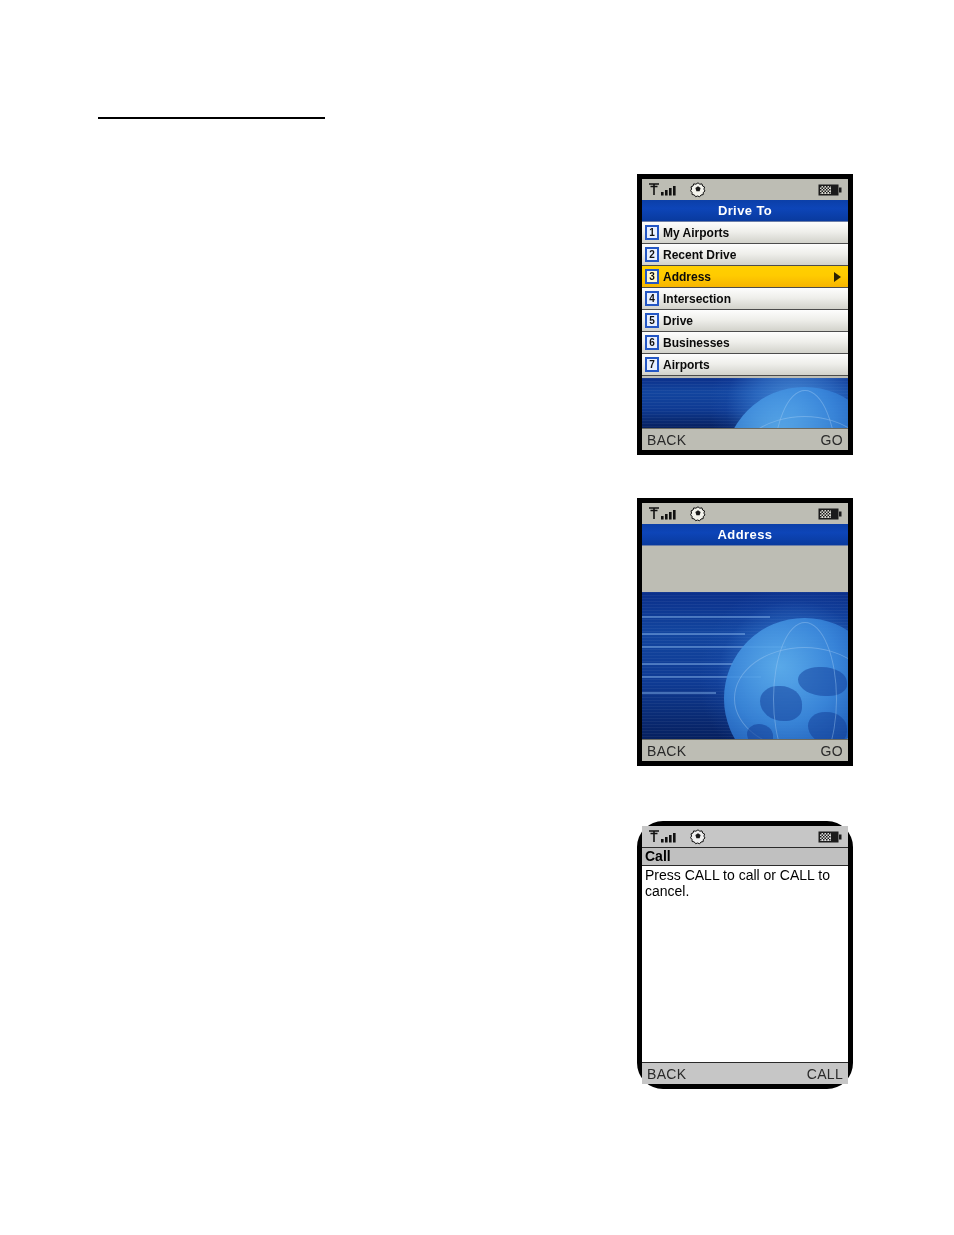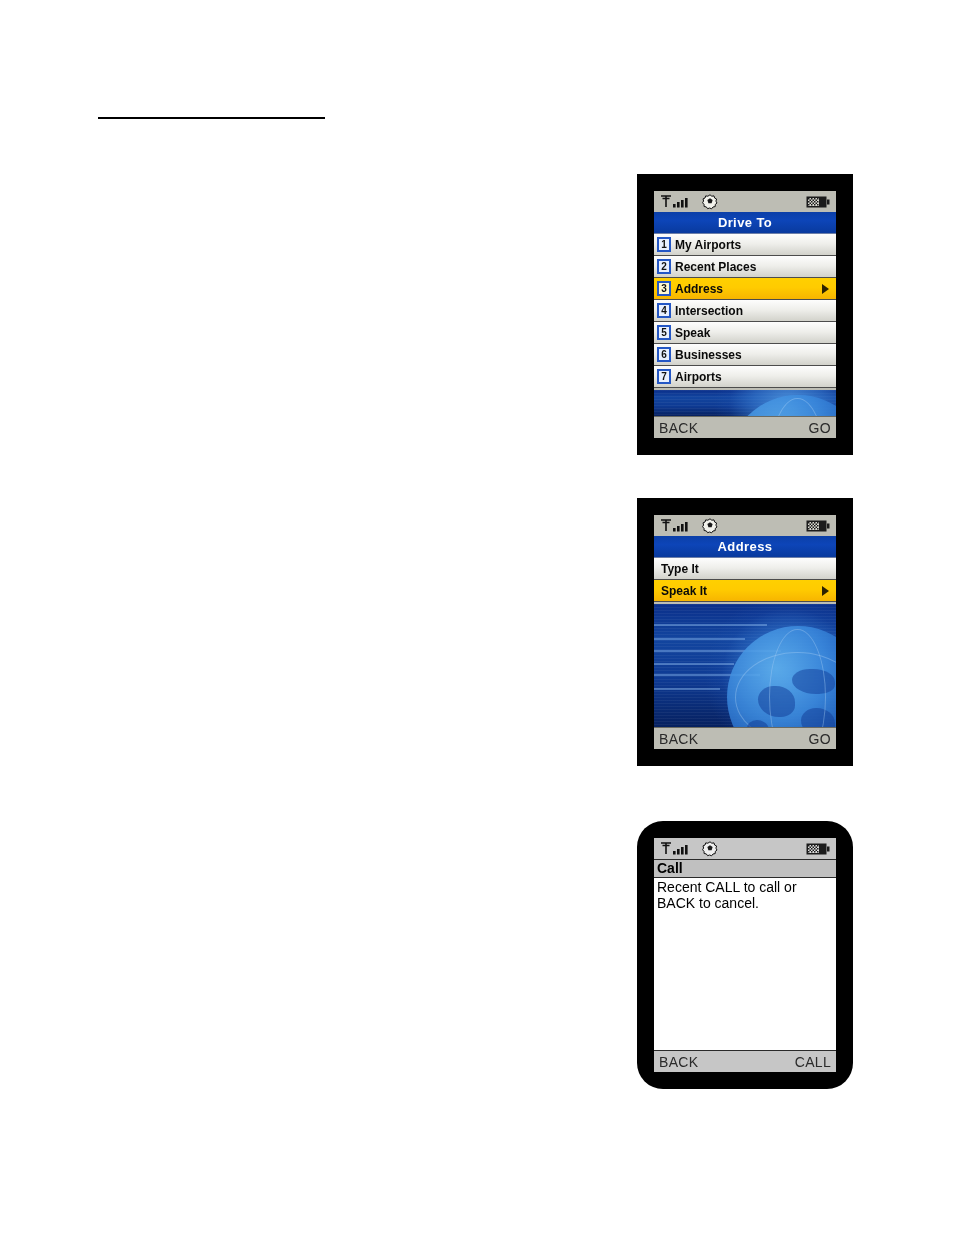--- a/index.html
+++ b/index.html
@@ -23,21 +23,21 @@
     width: 227px;
     height: 0;
     border-top: 2px solid #000000;
   }
 
   
   .device {
     position: absolute;
     background: #000000;
     box-sizing: border-box;
-    padding: 17px;
+    padding: 5px;
   }
   .screen {
     width: 100%;
     height: 100%;
     position: relative;
     overflow: hidden;
     background: #bdbdb4;
   }
 
   
@@ -276,34 +276,34 @@
 
     <div class="titlebar">Drive To</div>
 
     <div class="list">
       <div class="row">
         <span class="badge">1</span>
         <span class="rlabel">My Airports</span>
       </div>
       <div class="row">
         <span class="badge">2</span>
-        <span class="rlabel">Recent Places</span>
+        <span class="rlabel">Recent Drive</span>
       </div>
       <div class="row sel">
         <span class="badge">3</span>
         <span class="rlabel">Address</span>
         <span class="arrow"></span>
       </div>
       <div class="row">
         <span class="badge">4</span>
         <span class="rlabel">Intersection</span>
       </div>
       <div class="row">
         <span class="badge">5</span>
-        <span class="rlabel">Speak</span>
+        <span class="rlabel">Drive</span>
       </div>
       <div class="row">
         <span class="badge">6</span>
         <span class="rlabel">Businesses</span>
       </div>
       <div class="row">
         <span class="badge">7</span>
         <span class="rlabel">Airports</span>
       </div>
     </div>
@@ -357,29 +357,20 @@
             <rect x="5" y="8" width="1.5" height="1.5"></rect>
           <rect x="8" y="8" width="1.5" height="1.5"></rect>
             <rect x="11" y="8" width="1.5" height="1.5"></rect>
         </g>
         <rect x="21" y="3.5" width="2.5" height="5" fill="#1b1b1b"></rect>
       </svg>
     </div>
 
     <div class="titlebar">Address</div>
 
-    <div class="list">
-      <div class="row plain">
-        <span class="rlabel">Type It</span>
-      </div>
-      <div class="row plain sel">
-        <span class="rlabel">Speak It</span>
-        <span class="arrow"></span>
-      </div>
-    </div>
 
     <div class="wallpaper" style="top:89px; bottom:22px;">
       <div class="streak" style="top:16%; width:62%;"></div>
       <div class="streak" style="top:28%; width:50%;"></div>
       <div class="streak" style="top:37%; width:70%;"></div>
       <div class="streak" style="top:48%; width:44%;"></div>
       <div class="streak" style="top:57%; width:58%;"></div>
       <div class="streak" style="top:68%; width:36%;"></div>
       <div class="globe">
         <div class="landmass" style="left:22%; top:42%; width:26%; height:22%;"></div>
@@ -434,21 +425,21 @@
             <rect x="5" y="8" width="1.5" height="1.5"></rect>
           <rect x="8" y="8" width="1.5" height="1.5"></rect>
             <rect x="11" y="8" width="1.5" height="1.5"></rect>
         </g>
         <rect x="21" y="3.5" width="2.5" height="5" fill="#1b1b1b"></rect>
       </svg>
     </div>
 
     <div class="mono-title">Call</div>
 
-    <div class="mono-body" style="top:40px; bottom:23px;">Recent CALL to call or BACK to cancel.</div>
+    <div class="mono-body" style="top:40px; bottom:23px;">Press CALL to call or CALL to cancel.</div>
 
     <div class="softbar">
       <span class="softkey">BACK</span>
       <span class="softkey">CALL</span>
     </div>
 
   </div>
 </div>
 
 </body></html>

